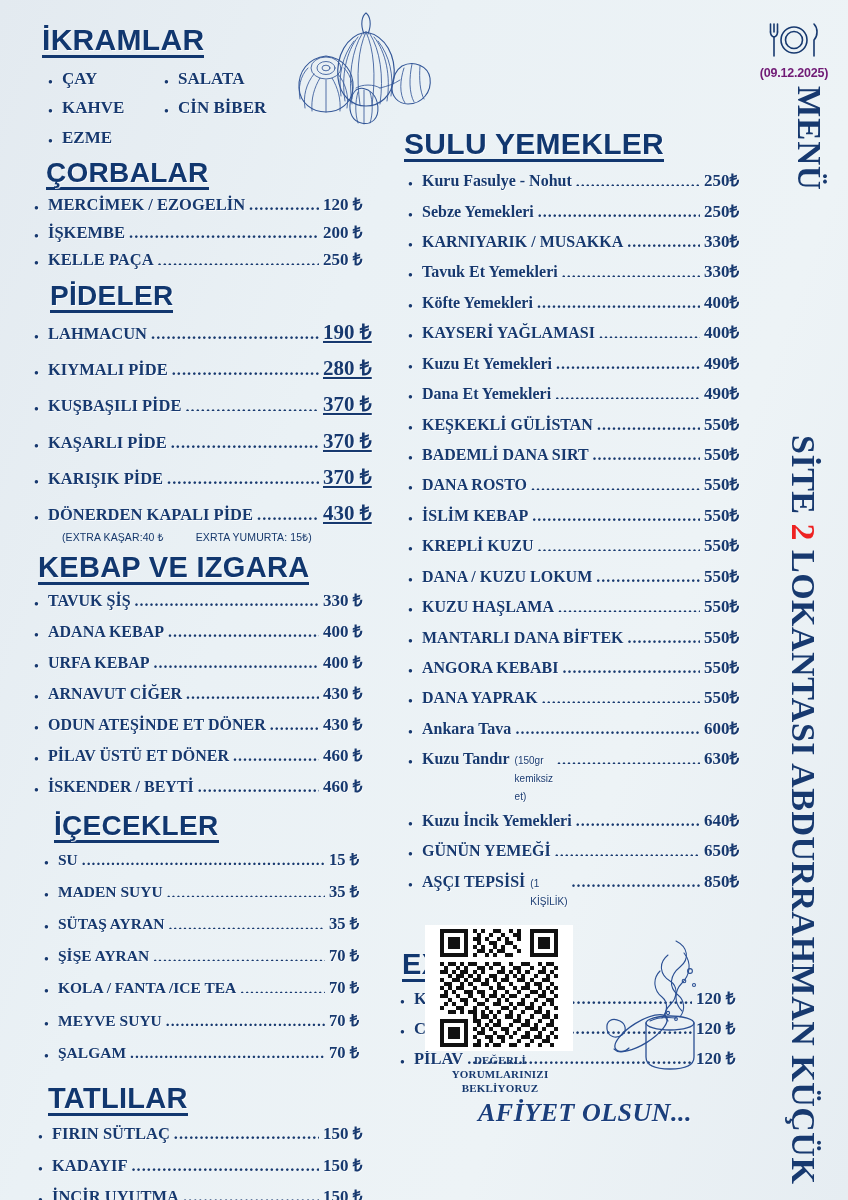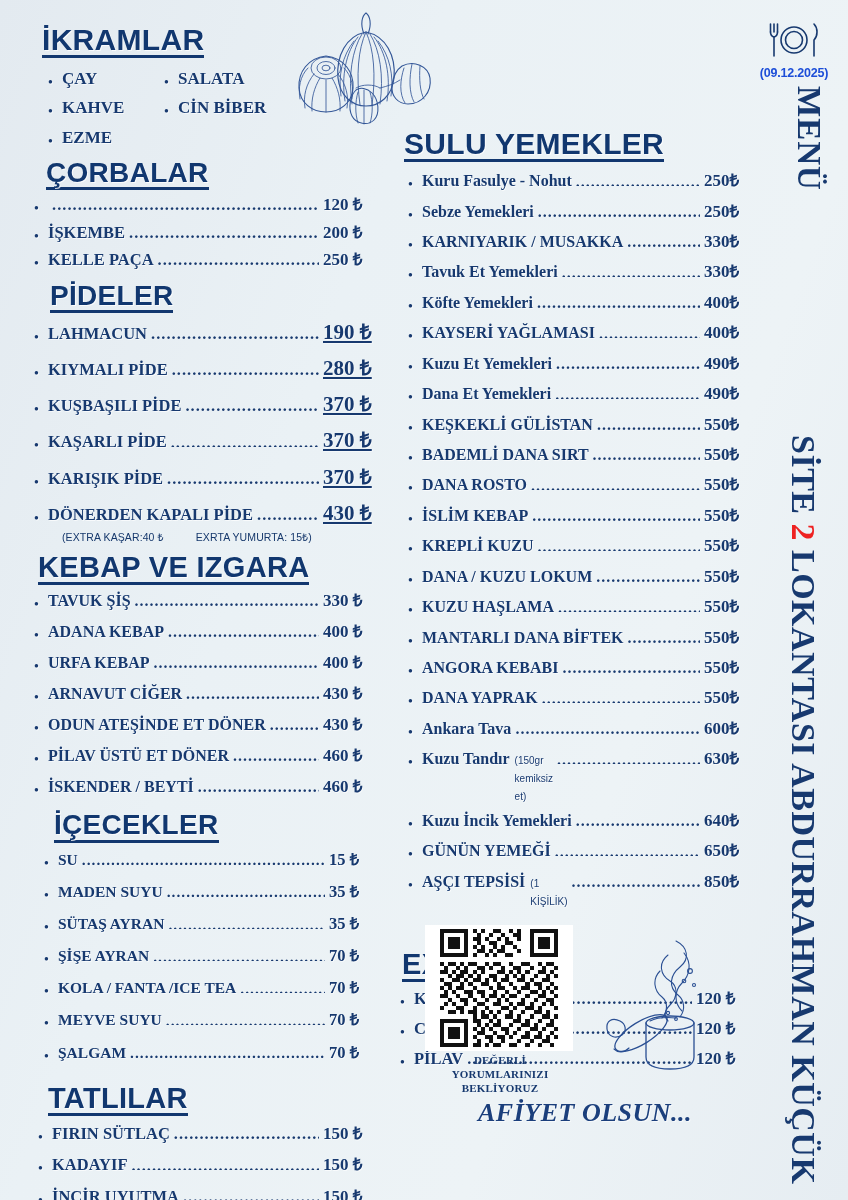--- a/index.html
+++ b/index.html
@@ -28,21 +28,21 @@
     width: 56px; height: 46px;
   }
   .date-label {
     position: absolute;
     top: 66px; left: 6px;
     width: 96px;
     text-align: center;
     font-family: "Liberation Sans", sans-serif;
     font-size: 12.5px;
     font-weight: 600;
-    color: #1d4ed8;
+    color: #701a75;
     letter-spacing: -0.2px;
   }
   .vert-menu {
     position: absolute;
     top: 86px; left: 50px;
     writing-mode: vertical-rl;
     font-family: "Liberation Serif", serif;
     font-weight: bold;
     font-size: 33px;
     letter-spacing: 1px;
@@ -309,20 +309,21 @@
         <span class="bullet"></span>
         <span>EZME</span>
       </div>
       <div></div>
     </div>
 
     <h2 class="section-title t-corbalar">ÇORBALAR</h2>
     <ul class="menu-list list-corbalar">
         <li>
           <span class="bullet"></span>
+          <span class="iname">MERCİMEK / EZOGELİN</span>
           <span class="dots">..........................................................................................</span>
           <span class="price">120 ₺</span>
         </li>
         <li>
           <span class="bullet"></span>
           <span class="iname">İŞKEMBE</span>
           <span class="dots">..........................................................................................</span>
           <span class="price">200 ₺</span>
         </li>
         <li>

